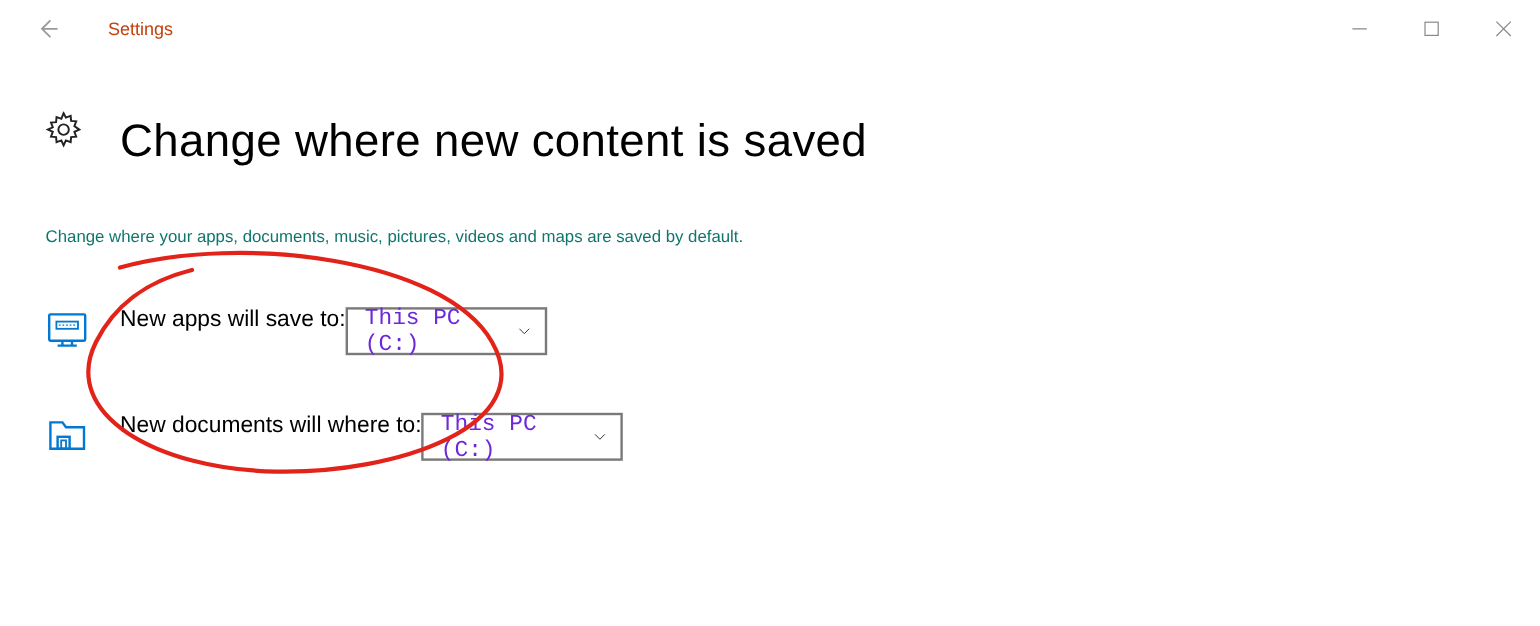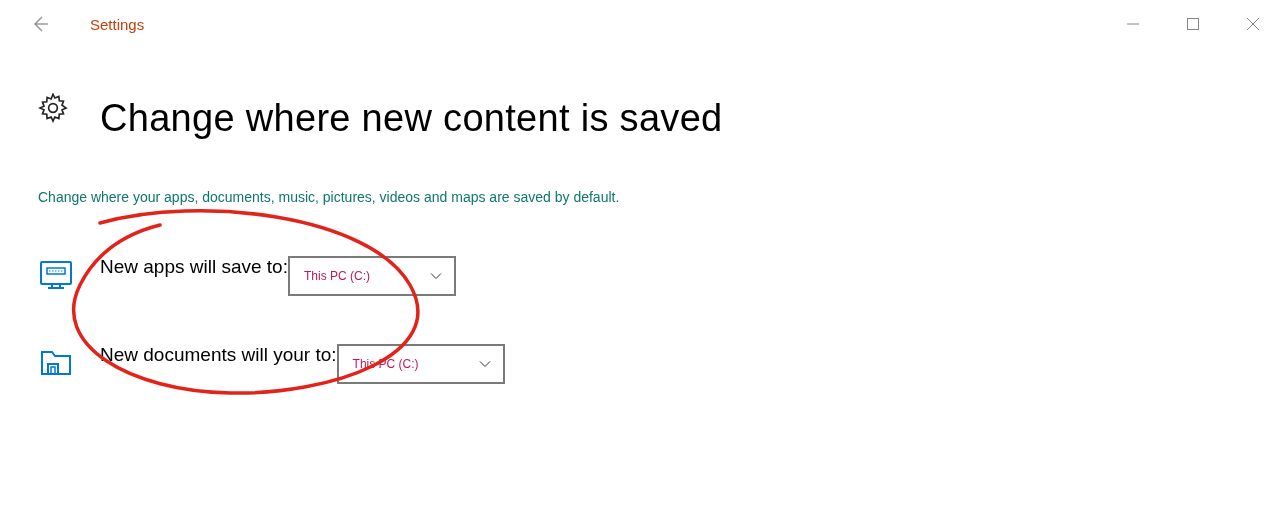--- a/index.html
+++ b/index.html
@@ -104,22 +104,23 @@
       align-items: center;
       border: 2px solid #7a7a7a;
       height: 40px;
       padding: 0 12px 0 14px;
       background: #fff;
       cursor: default;
       width: 168px;
       justify-content: space-between;
     }
     .dropdown-text {
-      font-size: 12px;
-      color: #be185d;
+      font-size: 19px;
+      color: #6d28d9;
+      font-family: Liberation Mono, monospace;
     }
     .chevron {
       width: 12px;
       height: 12px;
       margin-left: 16px;
       color: #222;
     }
     .annotation-circle {
       position: absolute;
       pointer-events: none;
@@ -190,21 +191,21 @@
 
   <div class="setting-row">
     <div class="setting-icon">
       <svg viewBox="0 0 36 36" width="36" height="36">
         <path d="M4 8 L14 8 L17 12 L32 12 L32 30 L4 30 Z" fill="none" stroke="#0078d4" stroke-width="2"></path>
         <rect x="10" y="20" width="10" height="10" fill="none" stroke="#0078d4" stroke-width="2"></rect>
         <rect x="13" y="23" width="4" height="7" fill="none" stroke="#0078d4" stroke-width="1.5"></rect>
       </svg>
     </div>
     <div class="setting-content">
-      <div class="setting-label">New documents will your to:</div>
+      <div class="setting-label">New documents will where to:</div>
       <div class="dropdown">
         <span class="dropdown-text">This PC (C:)</span>
         <svg class="chevron" viewBox="0 0 12 12">
           <path d="M1 3.5 L6 8.5 L11 3.5" fill="none" stroke="#333" stroke-width="1"></path>
         </svg>
       </div>
     </div>
   </div>
 </div>
 

